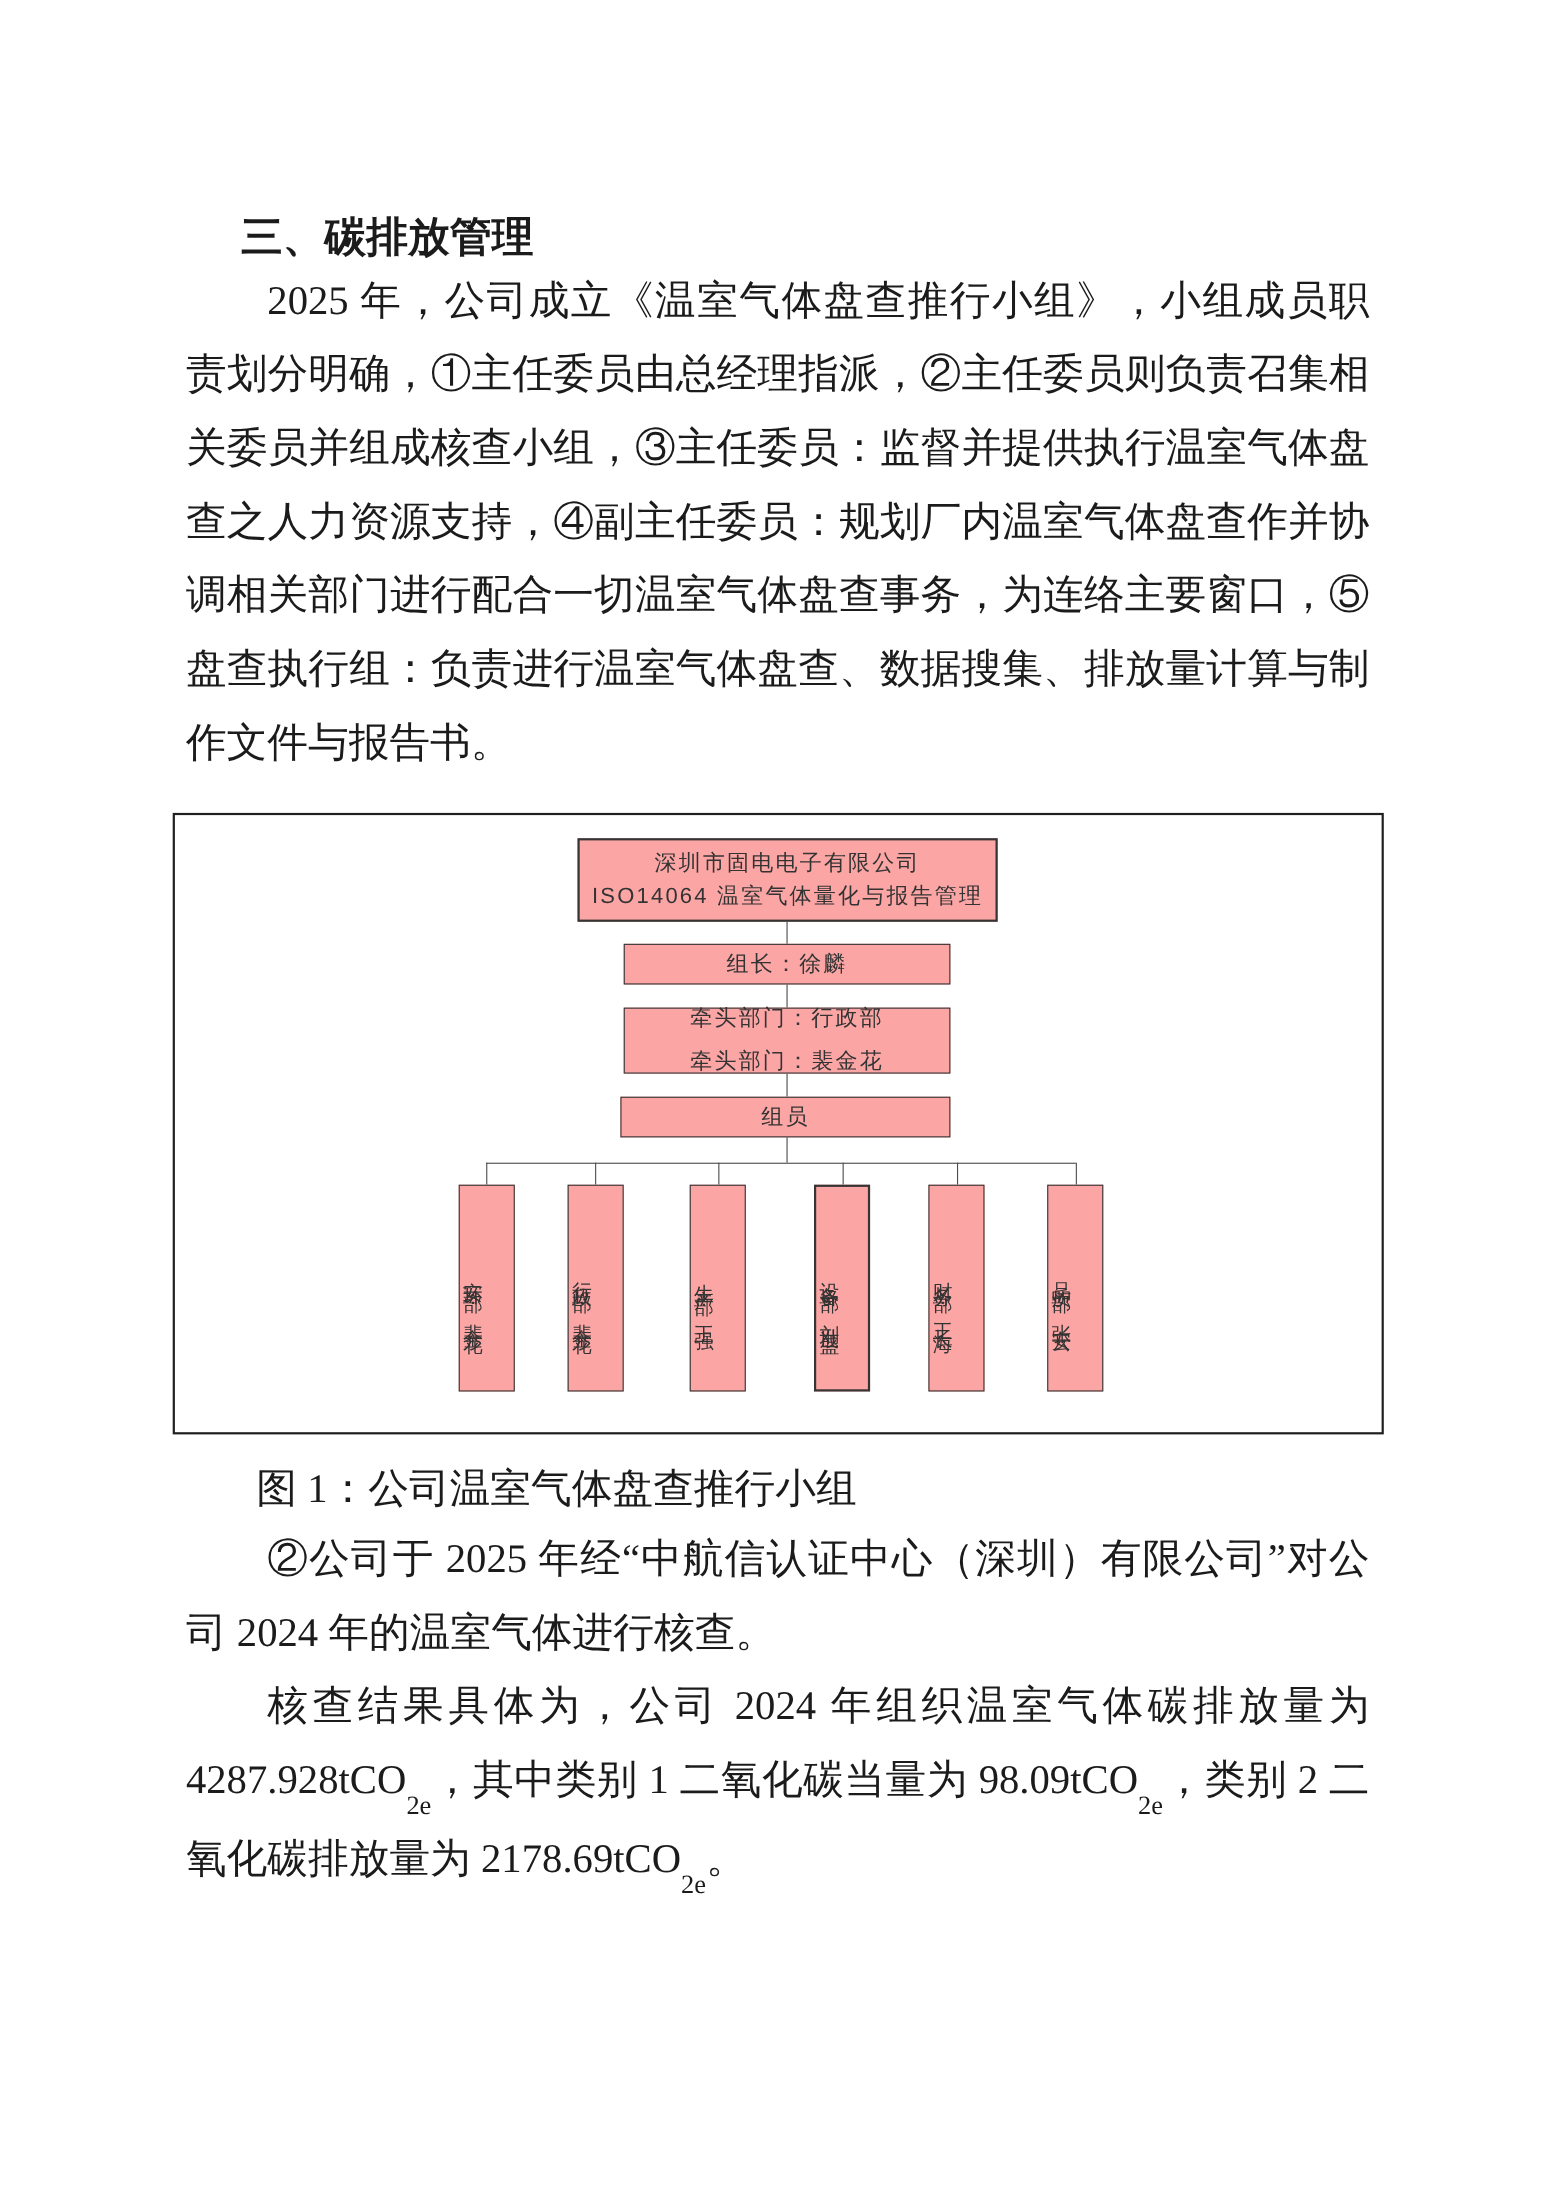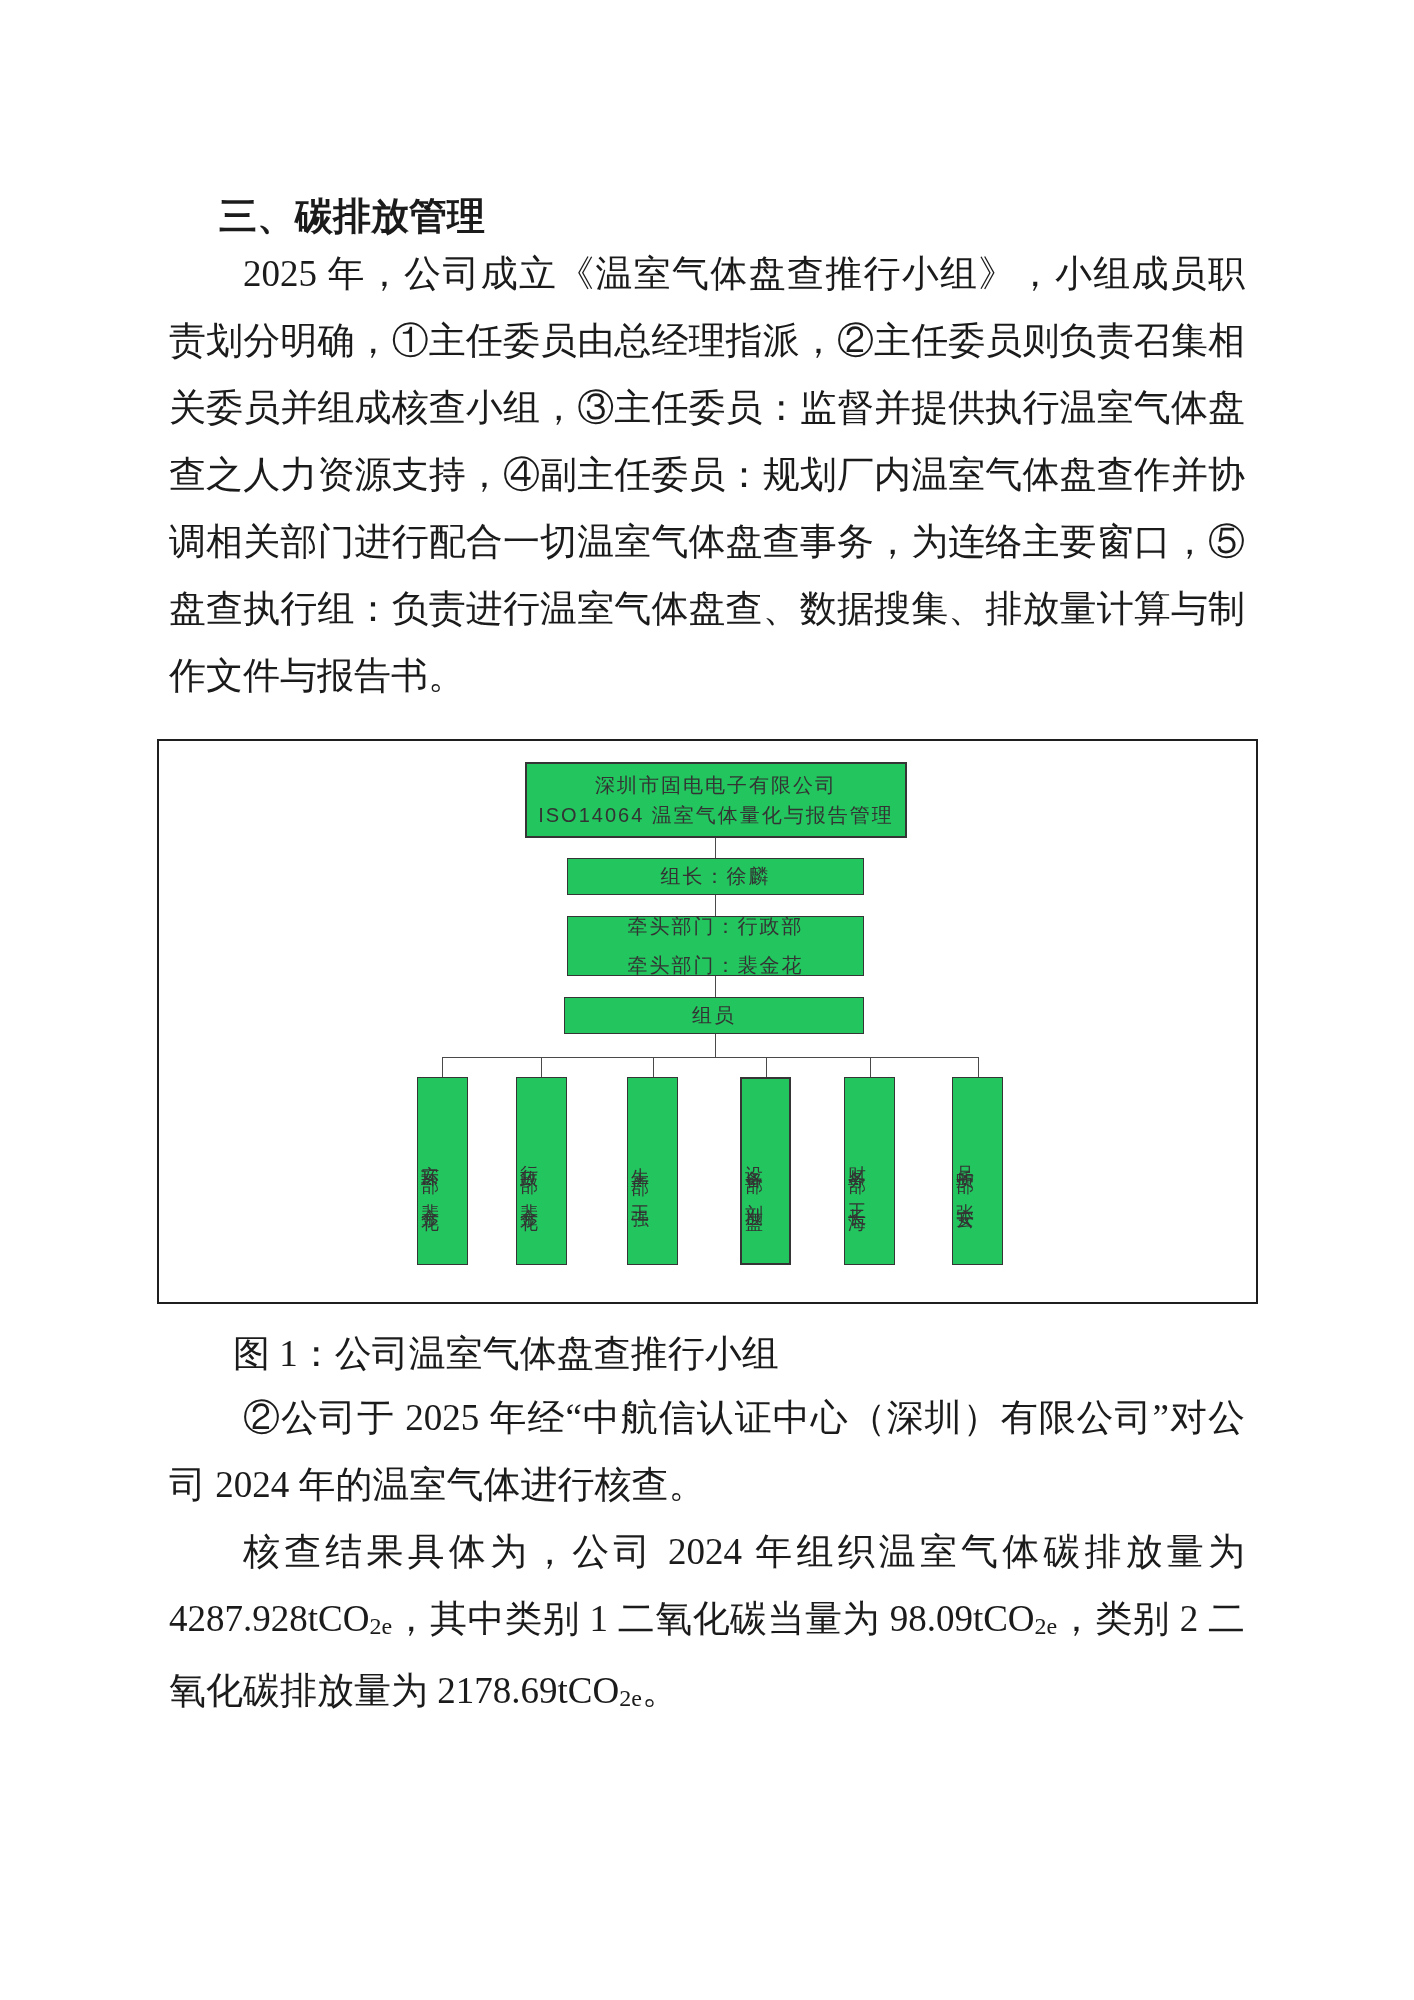--- a/index.html
+++ b/index.html
@@ -31,38 +31,38 @@
     font-size: 37px;
     line-height: 67px;
     text-align: justify;
     text-indent: 74px;
     margin: 0;
   }
   .para .subscript {
     font-size: 24px;
     vertical-align: baseline;
     position: relative;
-    top: 3px;
+    top: 19px;
     letter-spacing: 0;
   }
   
   .diagram {
     position: relative;
     margin: 30px 0 0 -12px;
     width: 1097px;
     height: 561px;
     border: 2px solid #1f1f1f;
     font-family: "Liberation Sans", "DejaVu Sans", sans-serif;
     color: #333333;
     box-sizing: content-box;
   }
   .obox {
     position: absolute;
     border: 1px solid #353535;
-    background: #22c55e;
+    background: #fca5a5;
     display: flex;
     flex-direction: column;
     align-items: center;
     justify-content: center;
     text-align: center;
     box-sizing: border-box;
   }
   .obox-root {
     left: 366px; top: 21px; width: 382px; height: 76px;
     border-width: 2px;

